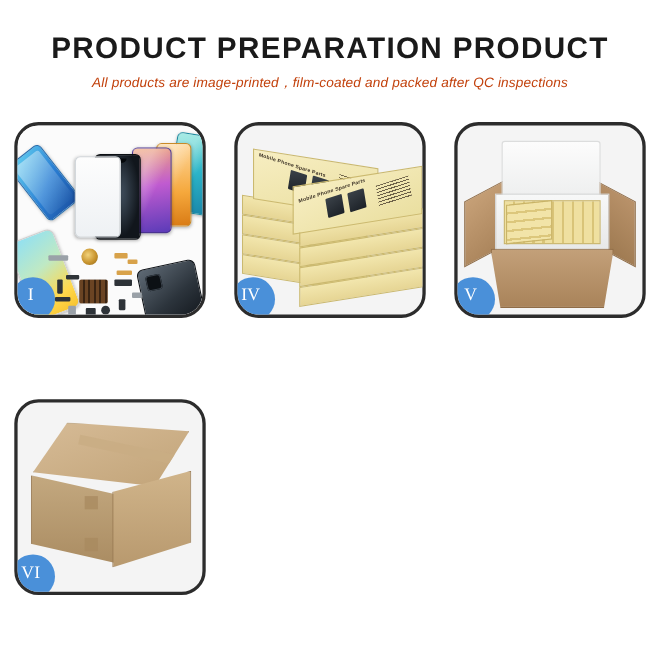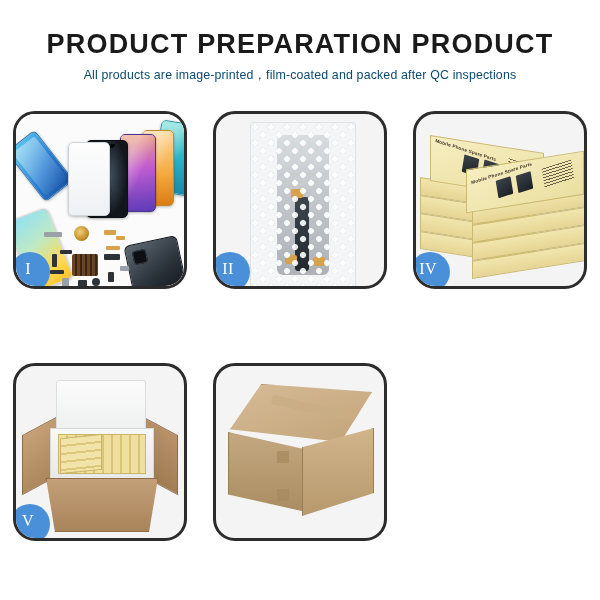--- a/index.html
+++ b/index.html
@@ -37,22 +37,23 @@
     color: #1a1a1a;
     line-height: 1.05;
     white-space: nowrap;
   }
   .subtitle {
     margin: 0;
     padding-top: 9px;
     font-size: 12.4px;
     font-weight: normal;
     letter-spacing: 0.15px;
-    color: #0c4a6e;
+    color: #c2410c;
     white-space: nowrap;
+    font-style: italic;
   }
 
   
   .grid {
     position: absolute;
     top: 111px;
     left: 13px;
     width: 574px;
     display: grid;
     grid-template-columns: repeat(3, 174px);
@@ -387,33 +388,20 @@
         <div class="part gold" style="left:90px;top:132px;width:14px;height:4px;"></div>
         <div class="part" style="left:62px;top:166px;width:9px;height:9px;"></div>
         <div class="part round" style="left:76px;top:164px;width:8px;height:8px;"></div>
         <div class="part light" style="left:46px;top:164px;width:7px;height:11px;"></div>
         <div class="part" style="left:92px;top:158px;width:6px;height:10px;"></div>
         <div class="part light" style="left:104px;top:152px;width:9px;height:5px;"></div>
         <div class="badge">I</div>
       </div>
     </div>
 
-    <div class="panel">
-      <div class="stage">
-        <div class="bubble-bag">
-          <div class="inner-item"></div>
-          <div class="flex-cable"></div>
-          <div class="connector" style="left:40px;top:66px;"></div>
-          <div class="connector" style="left:34px;top:132px;"></div>
-          <div class="connector" style="left:62px;top:134px;"></div>
-          <div class="bubbles"></div>
-        </div>
-        <div class="badge">II</div>
-      </div>
-    </div>
 
 
     <div class="panel">
       <div class="stage">
         <div class="stack">
           <div class="sbox" style="left:0;top:56px;width:112px;height:16px;transform:skewY(9deg);"></div>
           <div class="sbox" style="left:0;top:74px;width:112px;height:16px;transform:skewY(9deg);"></div>
           <div class="sbox" style="left:0;top:92px;width:112px;height:16px;transform:skewY(9deg);"></div>
           <div class="sbox" style="left:0;top:110px;width:112px;height:16px;transform:skewY(9deg);"></div>
           <div class="sbox sbox-top" style="left:10px;top:14px;width:112px;height:44px;transform:skewY(9deg);">
@@ -453,17 +441,18 @@
     <div class="panel">
       <div class="stage">
         <div class="c-top">
           <div class="c-tape"></div>
         </div>
         <div class="c-left">
           <div class="c-mark" style="left:48px;top:18px;"></div>
           <div class="c-mark" style="left:48px;top:56px;"></div>
         </div>
         <div class="c-right"></div>
+        <div class="badge">VI</div>
       </div>
     </div>
 
   </div>
 </div>
 
 </body></html>

